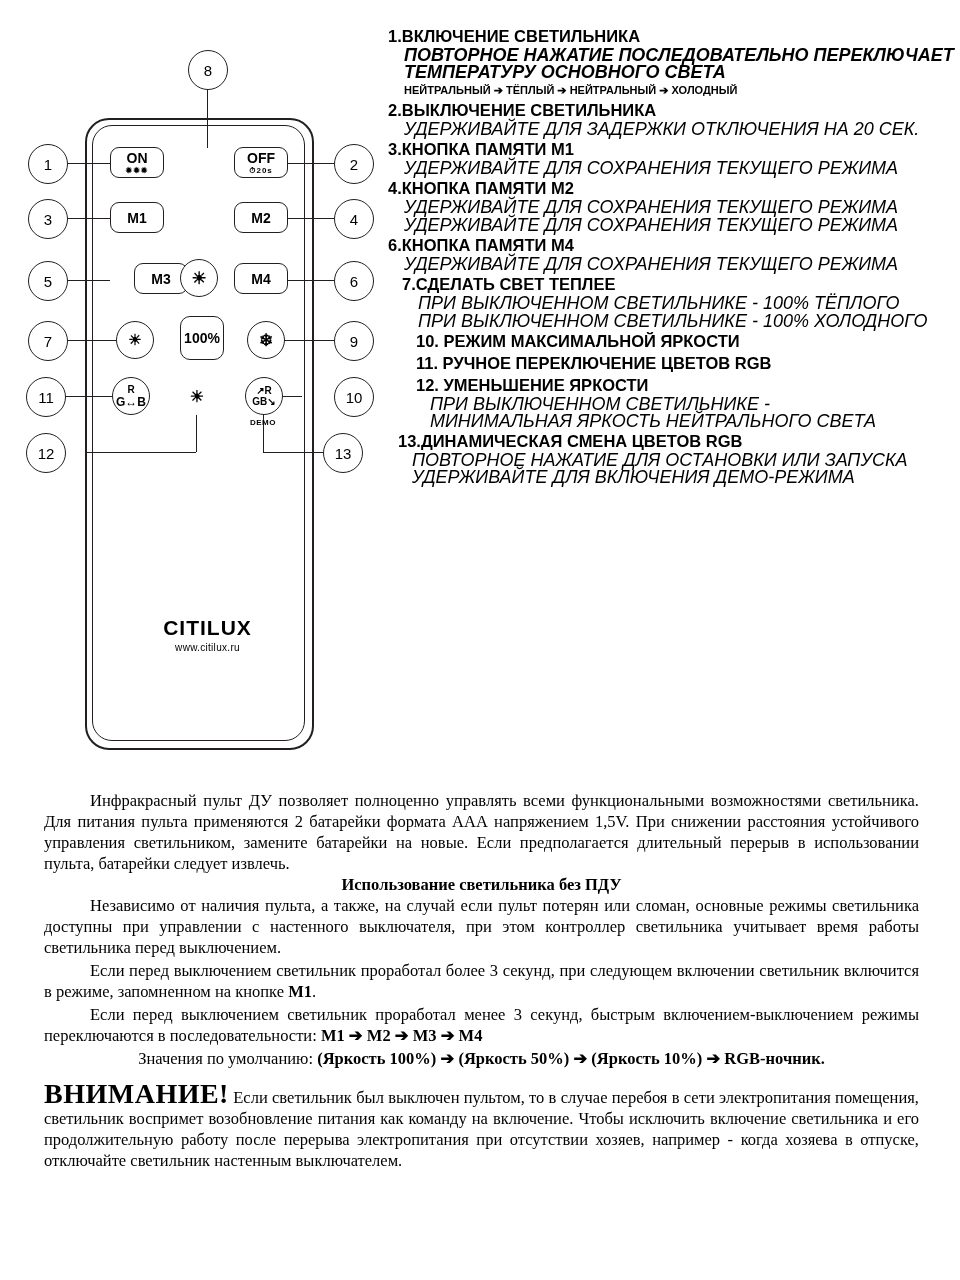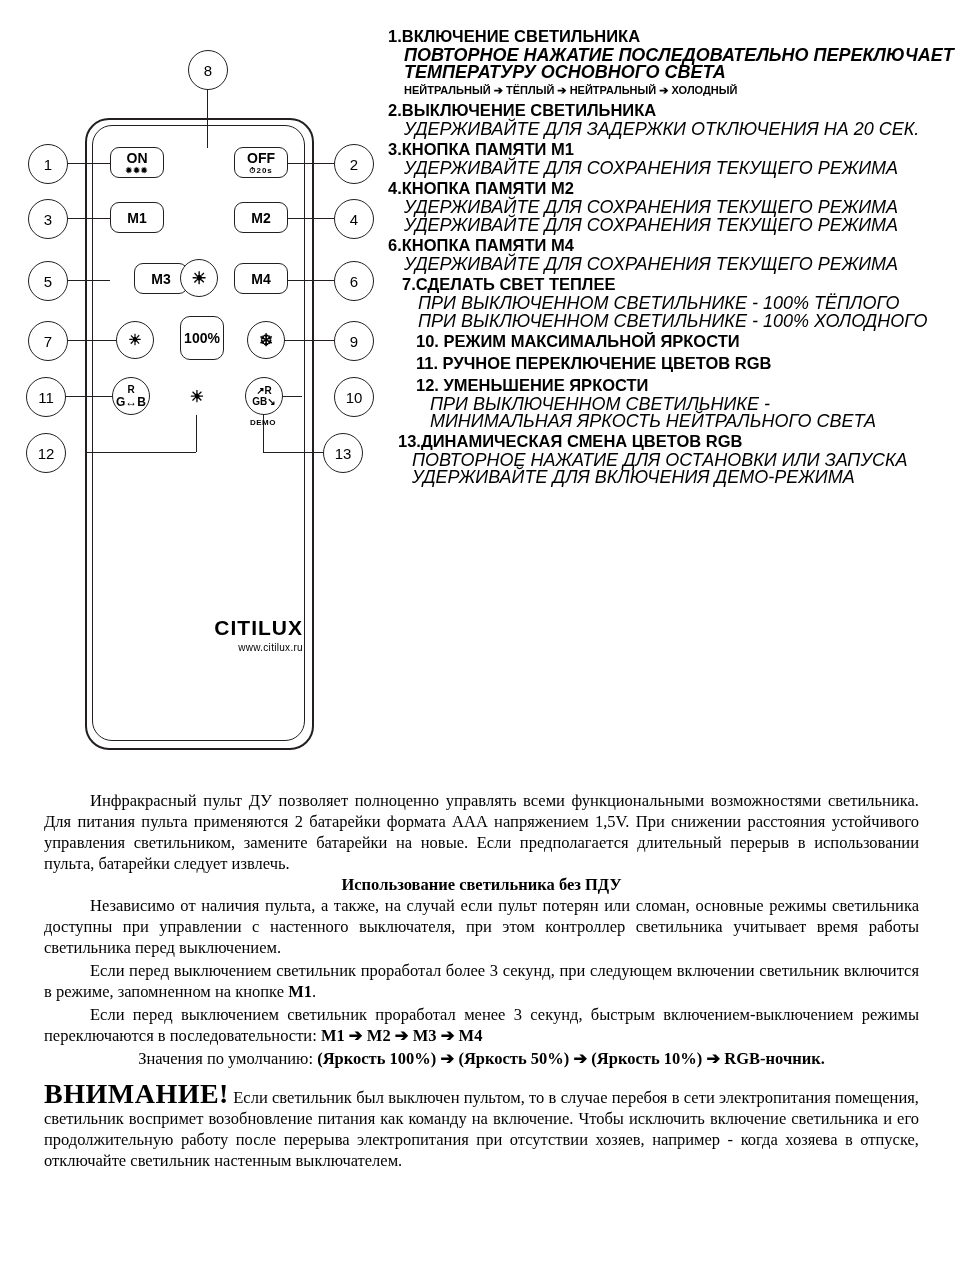--- a/index.html
+++ b/index.html
@@ -105,24 +105,24 @@
   }
   .demo-label {
     position: absolute;
     font-family: "Liberation Sans", sans-serif;
     font-size: 8px;
     font-weight: bold;
     letter-spacing: 0.5px;
   }
   .brand {
     position: absolute;
-    left: 128px;
+    left: 120px;
     top: 616px;
     width: 175px;
-    text-align: right;
+    text-align: center;
     font-family: "Liberation Sans", sans-serif;
   }
   .brand .name {
     font-size: 21px;
     font-weight: bold;
     letter-spacing: 1px;
   }
   .brand .name .lux { font-weight: bold; }
   .brand .site {
     font-size: 10px;

